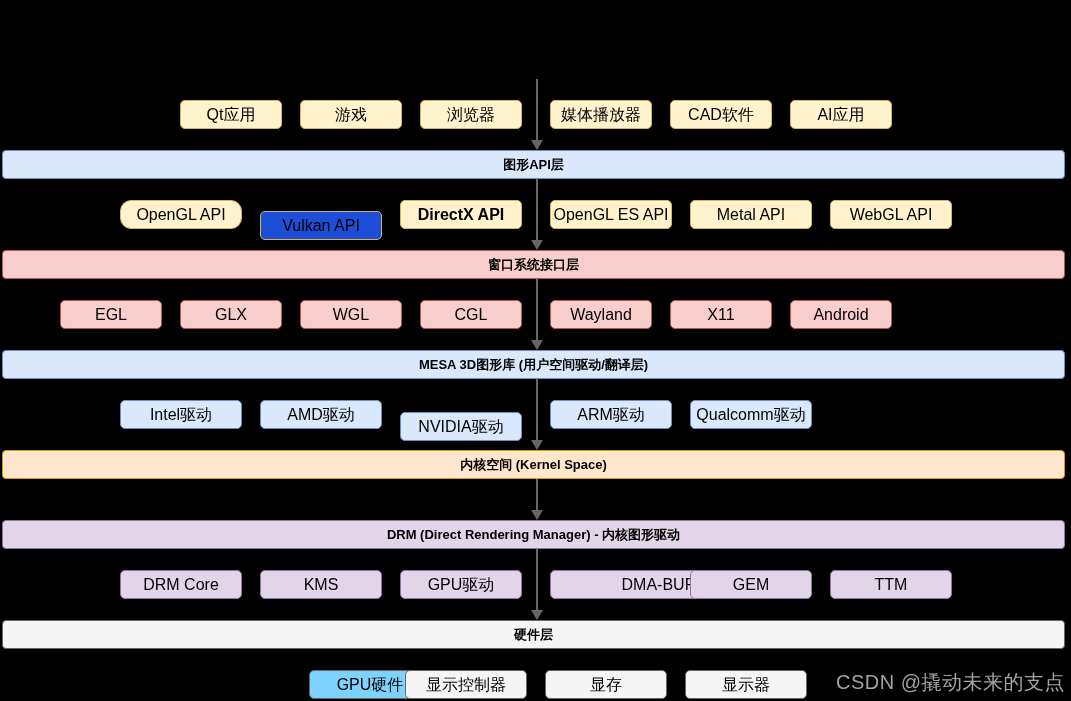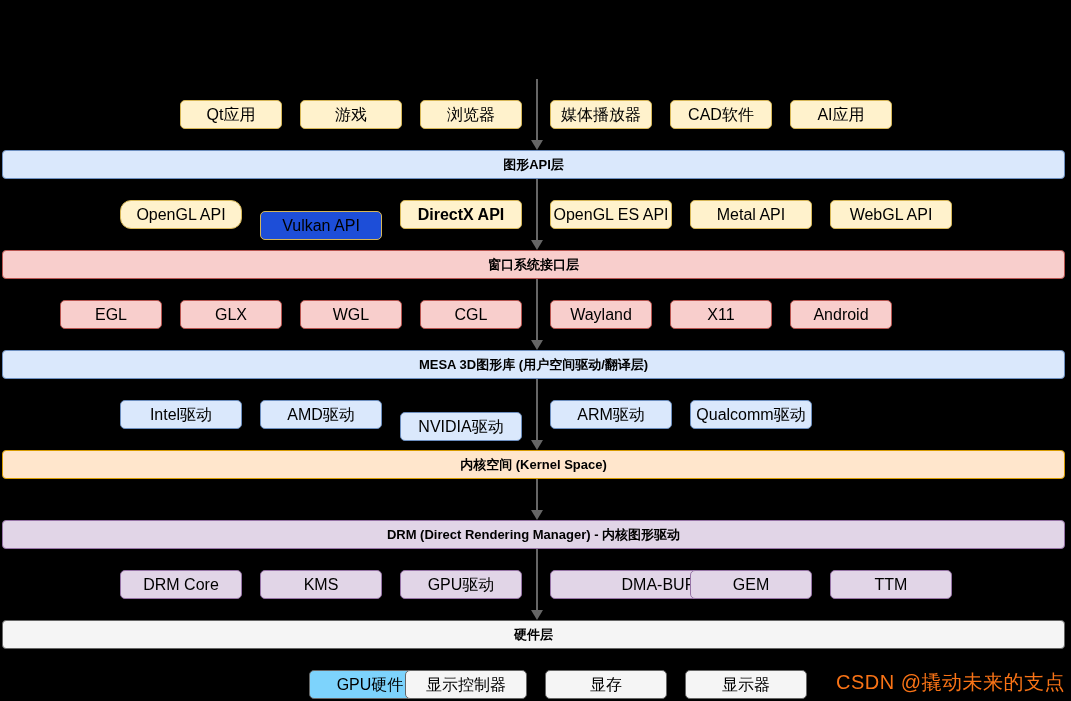--- a/index.html
+++ b/index.html
@@ -102,15 +102,15 @@
     </div>
 
   <div class="banner" style="top: 620px; background: rgb(245, 245, 245); border-color: rgb(102, 102, 102);">硬件层</div>
   <div>
       <div class="node-box" style="top: 670px; left: 265px; width: 120px; background: #7dd3fc; border-color: rgb(102, 102, 102); margin-left: 44px;">GPU硬件</div>
       <div class="node-box" style="top: 670px; left: 405px; width: 120px; background: rgb(245, 245, 245); border-color: rgb(102, 102, 102);">显示控制器</div>
       <div class="node-box" style="top: 670px; left: 545px; width: 120px; background: rgb(245, 245, 245); border-color: rgb(102, 102, 102);">显存</div>
       <div class="node-box" style="top: 670px; left: 685px; width: 120px; background: rgb(245, 245, 245); border-color: rgb(102, 102, 102);">显示器</div>
     </div>
 
-  <div class="watermark" style="color: #f97316;">CSDN @撬动未来的支点</div>
+  <div class="watermark" style="color: #a3a3a3;">CSDN @撬动未来的支点</div>
 
 </div>
 
 </body></html>

